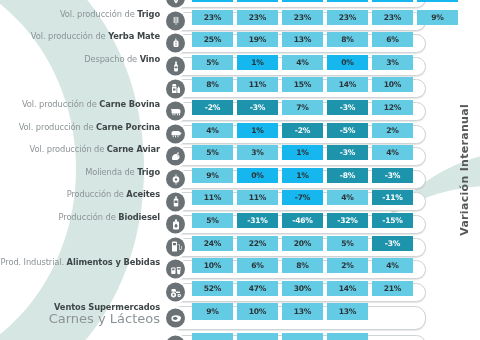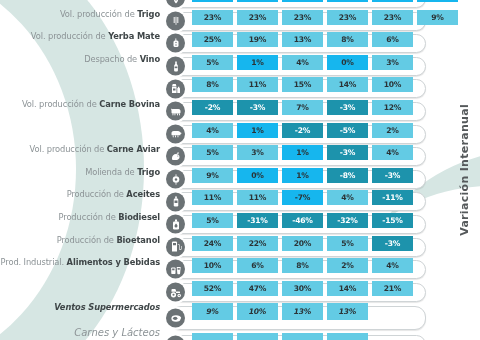--- a/index.html
+++ b/index.html
@@ -41,35 +41,35 @@
   #rows{position:absolute;left:0;top:0;z-index:2;width:480px;}
   .row{
     position:relative;height:22.6px;display:flex;align-items:center;
   }
   .pill{
     position:absolute;left:170px;top:2px;width:256px;height:19px;
     background:#ffffff;border:1px solid #cfd4d6;border-radius:11px;
     box-shadow:0 1px 1px rgba(0,0,0,.10);
     box-sizing:border-box;
   }
-  .row.tall{height:30px;font-style:italic;}
+  .row.tall{height:30px;}
   .row.tall .pill{height:24px;top:3px;}
 
   .label{
     position:absolute;left:0;top:0;width:163px;height:100%;
     display:flex;flex-direction:column;align-items:flex-end;justify-content:flex-start;
     text-align:right;z-index:4;padding-right:3px;box-sizing:border-box;
     line-height:1.05;
   }
   .label .l-main{
     font-size:8.3px;color:#8c9396;white-space:nowrap;letter-spacing:-0.1px;
   }
   .label .l-main b{color:#3f4648;font-weight:bold;}
   .label .l-sub{
-    font-size:10px;color:#8c9396;white-space:nowrap;margin-top:16px;
+    font-size:13px;color:#8c9396;white-space:nowrap;margin-top:0;
   }
 
   .icon-badge{
     position:absolute;left:166px;top:50%;transform:translateY(-50%);
     width:19px;height:19px;border-radius:50%;
     background:#6b7275;display:flex;align-items:center;justify-content:center;
     z-index:5;box-shadow:0 0 0 2px #ffffff;
   }
   .icon-badge svg{display:block;}
 
@@ -241,20 +241,23 @@
           <div class="cell c-dark">-2%</div>
           <div class="cell c-dark">-3%</div>
           <div class="cell c-light">7%</div>
           <div class="cell c-dark">-3%</div>
           <div class="cell c-light">12%</div>
           <div class="cell c-empty"></div>
         </div>
       </div>
       <div class="row">
         <div class="pill"></div>
+        <div class="label">
+          <div class="l-main"><span>Vol. producción de </span><b>Carne Porcina</b></div>
+        </div>
         <div class="icon-badge">
           <svg width="12" height="12" viewBox="0 0 24 24" fill="#fff">
             <path d="M3 11c0-2.2 2-4 4.6-4H16c2.8 0 5 1.9 5 4.4v2.4c0 1-.8 1.8-1.9 1.8H4.8A1.8 1.8 0 0 1 3 13.8V11z"></path>
             <ellipse cx="21" cy="11.4" rx="2" ry="1.6"></ellipse>
             <rect x="5.5" y="15.4" width="1.8" height="4.6" rx=".9"></rect>
             <rect x="10" y="15.4" width="1.8" height="4.6" rx=".9"></rect>
             <rect x="15" y="15.4" width="1.8" height="4.6" rx=".9"></rect>
           </svg>
         </div>
         <div class="cells">
@@ -346,23 +349,20 @@
           <div class="cell c-light">5%</div>
           <div class="cell c-dark">-31%</div>
           <div class="cell c-dark">-46%</div>
           <div class="cell c-dark">-32%</div>
           <div class="cell c-dark">-15%</div>
           <div class="cell c-empty"></div>
         </div>
       </div>
       <div class="row">
         <div class="pill"></div>
-        <div class="label">
-          <div class="l-main"><span>Producción de </span><b>Bioetanol</b></div>
-        </div>
         <div class="icon-badge">
           <svg width="12" height="12" viewBox="0 0 24 24" fill="#fff">
             <path d="M4 4a2 2 0 0 1 2-2h6a2 2 0 0 1 2 2v18H4z"></path>
             <rect x="6" y="5" width="6" height="4.5" fill="#6b7275"></rect>
             <path d="M15.5 7h1.6c1.2 0 2.1 1 2.1 2.1v7.2a1.4 1.4 0 0 0 2.8 0V11h1.2v5.3a2.6 2.6 0 0 1-5.2 0V9.1c0-.5-.4-.9-.9-.9h-1.6z"></path>
           </svg>
         </div>
         <div class="cells">
           <div class="cell c-light">24%</div>
           <div class="cell c-light">22%</div>

